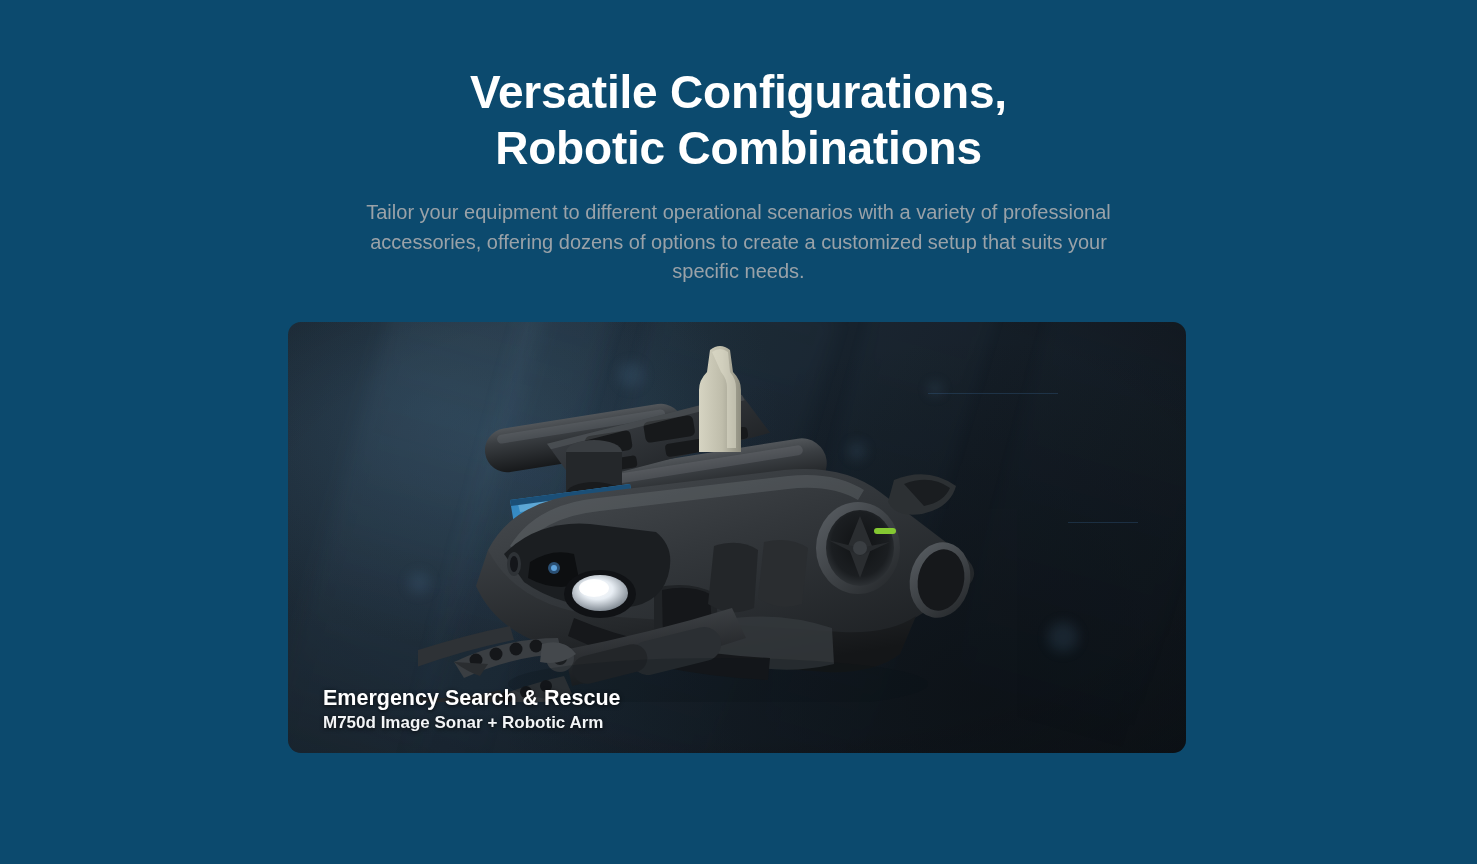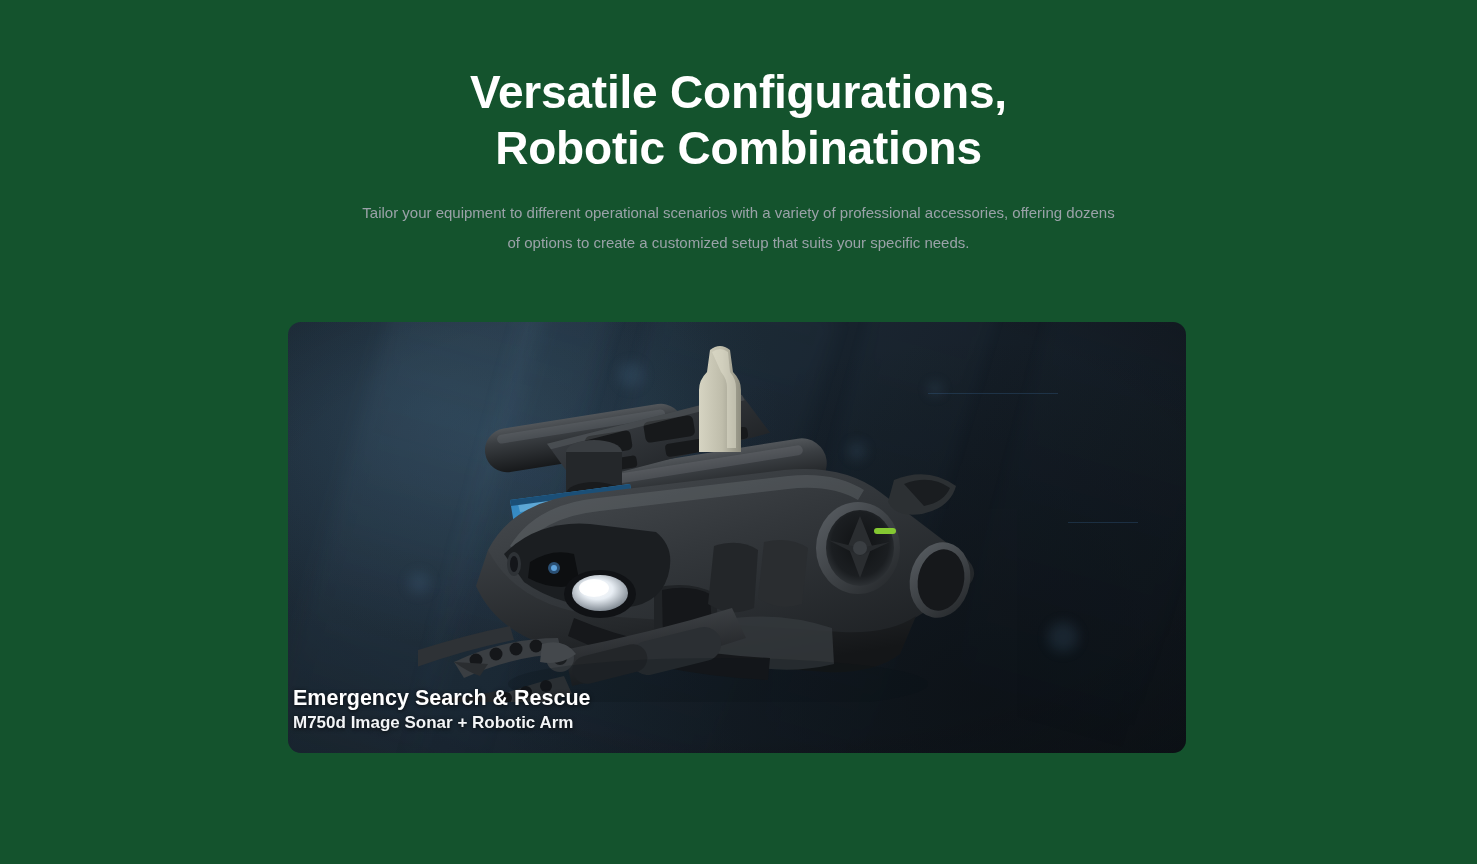--- a/index.html
+++ b/index.html
@@ -2,36 +2,36 @@
 <html><head>
 <meta charset="utf-8">
 <style>
   * { margin:0; padding:0; box-sizing:border-box; }
   html, body {
     width:1477px; height:864px;
     background:#000;
     font-family:"Liberation Sans", sans-serif;
     overflow:hidden;
   }
-  .page { position:relative; width:1477px; height:864px; background:#14532d; }
+  .page { position:relative; width:1477px; height:864px; background:#0c4a6e; }
 
   
   .hero-head { position:absolute; top:64px; left:0; width:1477px; text-align:center; }
   .hero-title {
     color:#ffffff;
     font-size:46px;
     font-weight:700;
     line-height:56px;
     letter-spacing:-0.2px;
   }
   .hero-sub {
     margin:22px auto 12px;
     width:760px;
     color:#9aa2a8;
-    font-size:15px;
+    font-size:20px;
     font-weight:400;
     line-height:29.5px;
   }
 
   
   .card {
     position:absolute; left:288px; top:322px;
     width:898px; height:431px;
     border-radius:13px;
     overflow:hidden;
@@ -68,21 +68,21 @@
   .d5 { left:640px; top:60px;  width:14px; height:14px; }
   .hline { position:absolute; height:1px; background:rgba(60,110,160,.28); }
   .h1 { left:640px; top:71px;  width:130px; }
   .h2 { left:780px; top:200px; width:70px; }
 
   
   .rov-wrap { position:absolute; left:0; top:0; width:898px; height:431px; }
   .rov-svg  { position:absolute; left:130px; top:10px; width:640px; height:370px; }
 
   
-  .caption { position:absolute; left:5px; bottom:18px; }
+  .caption { position:absolute; left:35px; bottom:18px; }
   .cap-title {
     color:#ffffff; font-size:21.5px; font-weight:700; line-height:26px;
     text-shadow:0 1px 4px rgba(0,0,0,.75);
   }
   .cap-line {
     color:#f2f4f6; font-size:17px; font-weight:700; line-height:24px;
     text-shadow:0 1px 4px rgba(0,0,0,.75);
   }
   .cap-line.indent { padding-left:5px; }
 </style>

